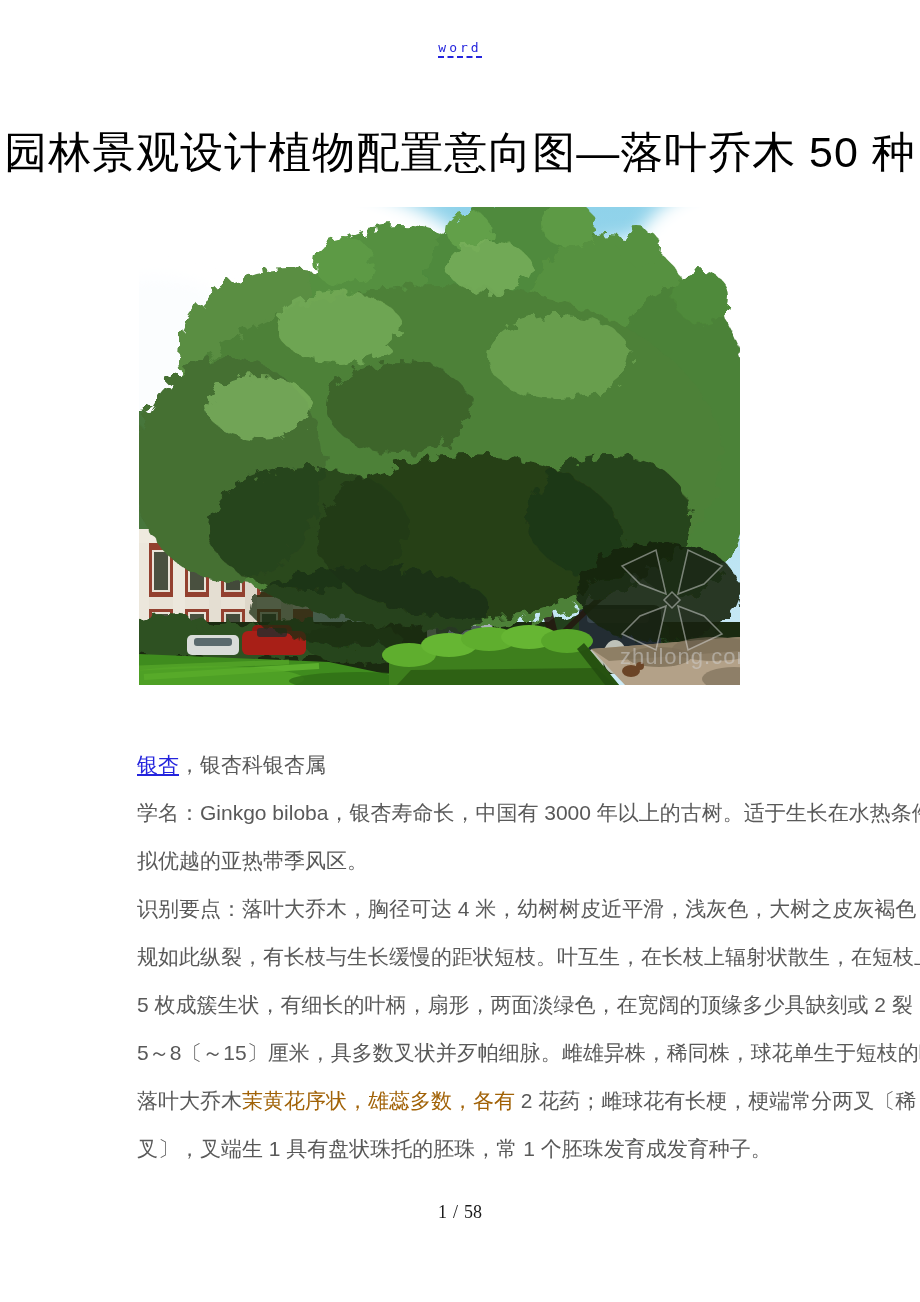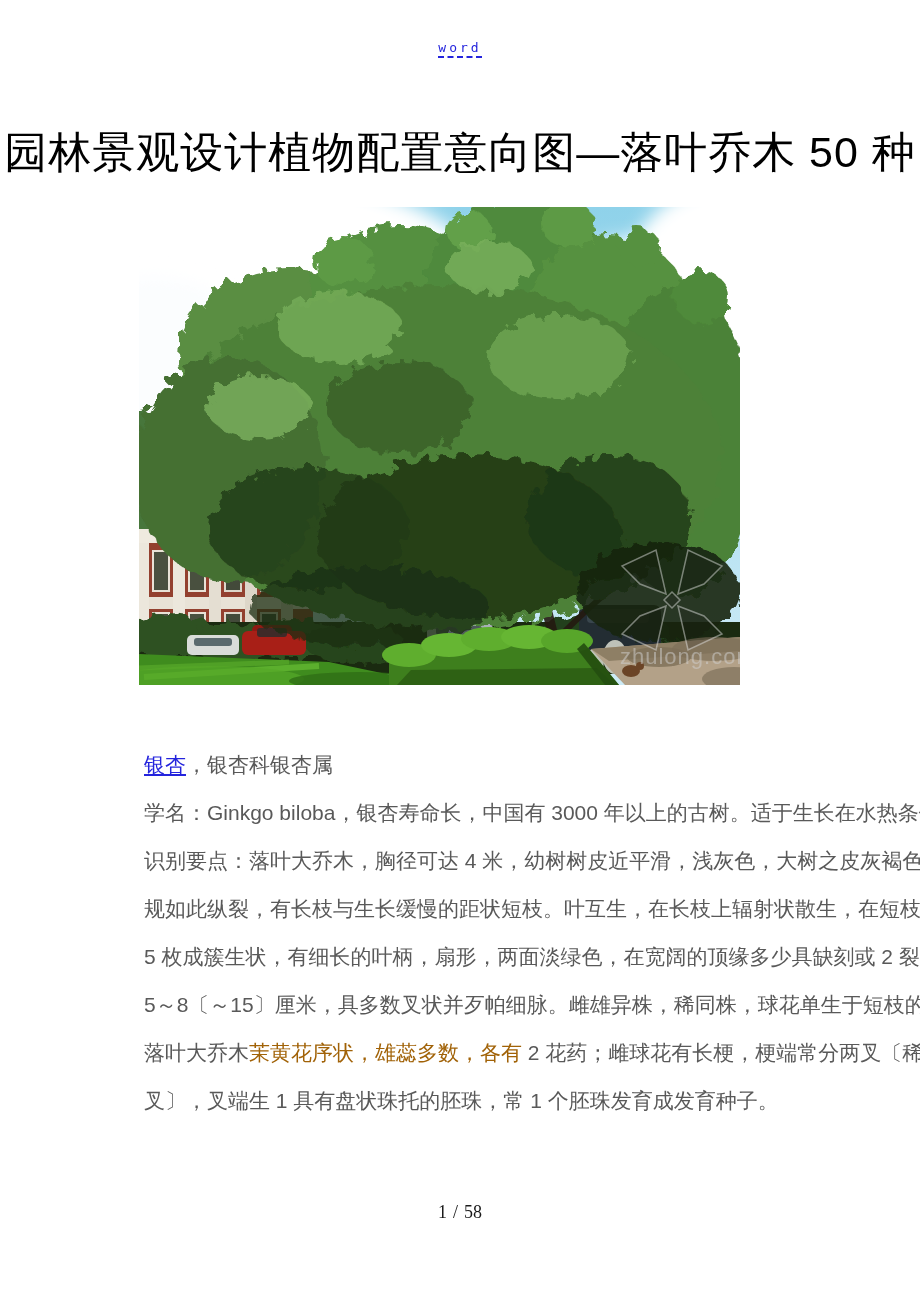--- a/index.html
+++ b/index.html
@@ -50,21 +50,20 @@
   .photo svg { display: block; }
   
   .bodytext {
     position: absolute;
     left: 137px; top: 741px;
     width: 660px;
     font-size: 21px;
     line-height: 48px;
     color: #595959;
     font-family: "Liberation Sans", sans-serif;
-    margin-left: 7px;
   }
   .line { white-space: nowrap; height: 48px; }
   a.termlink {
     color: #2424dd;
     text-decoration: underline;
     cursor: pointer;
   }
   .kai {
     font-family: "DejaVu Serif", serif;
     color: #a16207;
@@ -238,20 +237,21 @@
         <text x="-52" y="64" font-size="22" fill="#d2d2d2" letter-spacing="1" font-family="Liberation Sans, sans-serif">zhulong.com</text>
       </g>
     </svg>
   </div>
 
   <div class="bodytext">
     <div class="line">
       <a class="termlink">银杏</a><span>，银杏科银杏属</span>
     </div>
     <div class="line">学名：Ginkgo biloba，银杏寿命长，中国有 3000 年以上的古树。适于生长在水热条件比</div>
+    <div class="line">拟优越的亚热带季风区。</div>
     <div class="line">识别要点：落叶大乔木，胸径可达 4 米，幼树树皮近平滑，浅灰色，大树之皮灰褐色，不</div>
     <div class="line">规如此纵裂，有长枝与生长缓慢的距状短枝。叶互生，在长枝上辐射状散生，在短枝上 3～</div>
     <div class="line">5 枚成簇生状，有细长的叶柄，扇形，两面淡绿色，在宽阔的顶缘多少具缺刻或 2 裂，宽</div>
     <div class="line">5～8〔～15〕厘米，具多数叉状并歹帕细脉。雌雄异株，稀同株，球花单生于短枝的叶腋；</div>
     <div class="line">
       <span>落叶大乔木</span><span class="kai">茉黄花序状，雄蕊多数，各有</span><span> 2 花药；雌球花有长梗，梗端常分两叉〔稀 3～5</span>
     </div>
     <div class="line">叉〕，叉端生 1 具有盘状珠托的胚珠，常 1 个胚珠发育成发育种子。</div>
   </div>
 

